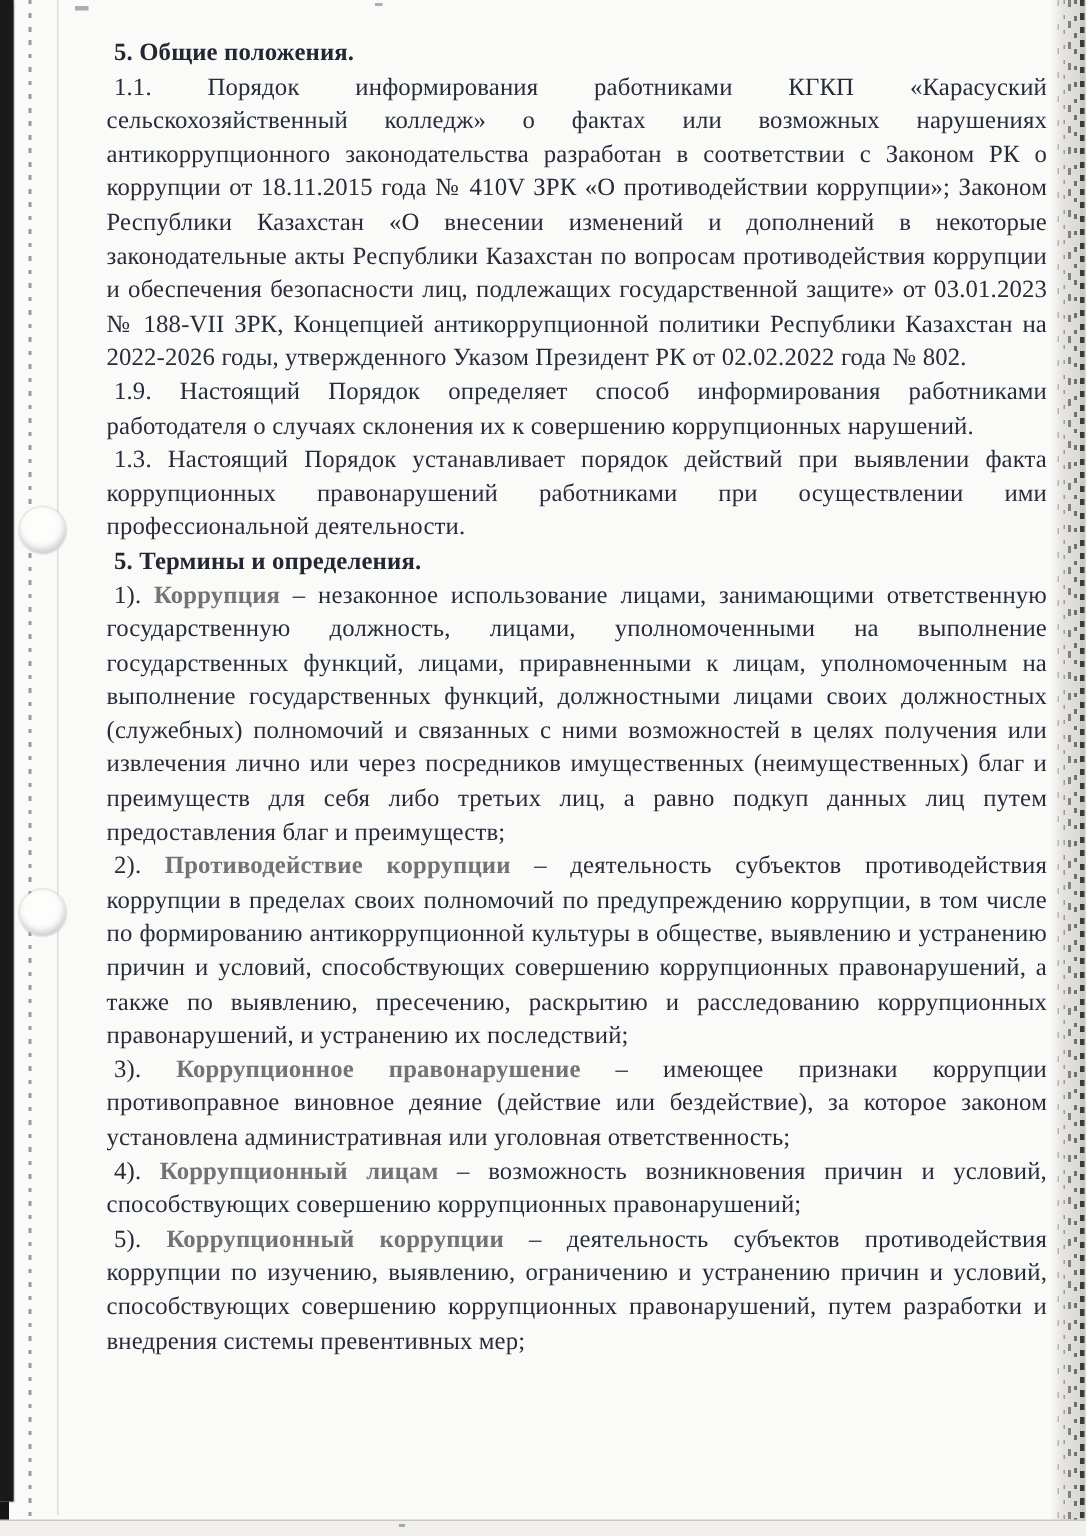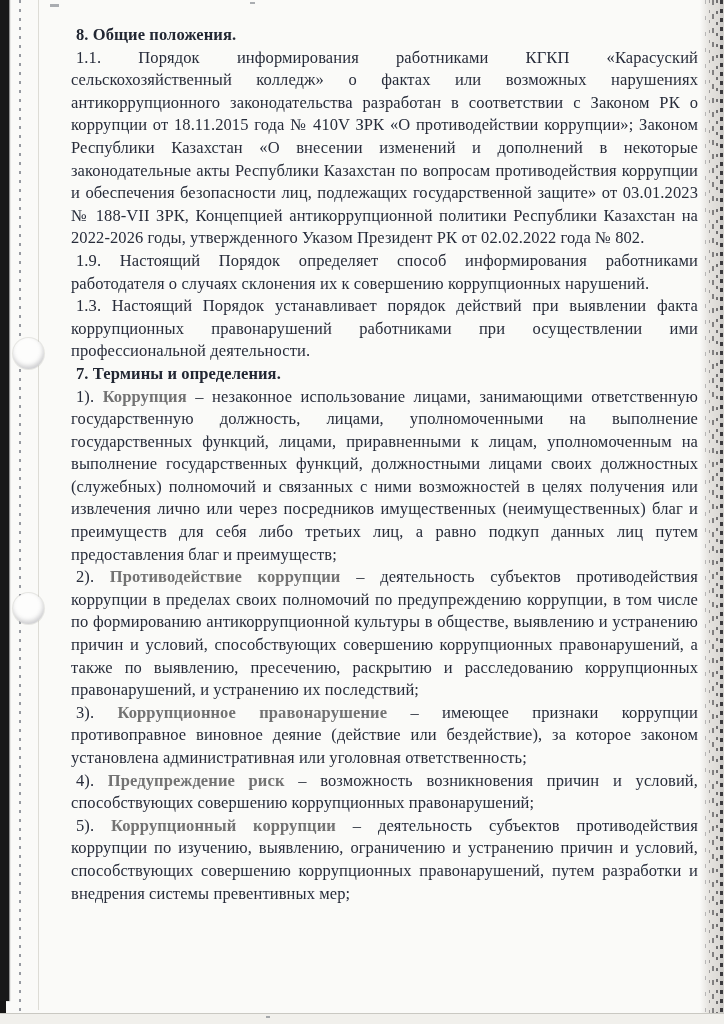--- a/index.html
+++ b/index.html
@@ -98,23 +98,23 @@
   <div class="streak s4"></div>
   <div class="streak s5"></div>
 </div>
 <div class="bottom-line"></div>
 <div class="bottom-strip"></div>
 <div class="speck sp1"></div>
 <div class="speck sp2"></div>
 <div class="speck sp3"></div>
 
 <main class="doc">
-    <p class="heading">8. Общие положения.</p>
+    <p class="heading">5. Общие положения.</p>
     <p><span>1.1. Порядок информирования работниками КГКП «Карасуский сельскохозяйственный колледж» о фактах или возможных нарушениях антикоррупционного законодательства разработан в соответствии с Законом РК о коррупции от 18.11.2015 года № 410V ЗРК «О противодействии коррупции»; Законом Республики Казахстан «О внесении изменений и дополнений в некоторые законодательные акты Республики Казахстан по вопросам противодействия коррупции и обеспечения безопасности лиц, подлежащих государственной защите» от 03.01.2023 № 188-VII ЗРК, Концепцией антикоррупционной политики Республики Казахстан на 2022-2026 годы, утвержденного Указом Президент РК от 02.02.2022 года № 802.</span></p>
     <p><span>1.9. Настоящий Порядок определяет способ информирования работниками работодателя о случаях склонения их к совершению коррупционных нарушений.</span></p>
     <p><span>1.3. Настоящий Порядок устанавливает порядок действий при выявлении факта коррупционных правонарушений работниками при осуществлении ими профессиональной деятельности.</span></p>
-    <p class="heading">7. Термины и определения.</p>
+    <p class="heading">5. Термины и определения.</p>
     <p><span>1). </span><span class="b">Коррупция</span><span> – незаконное использование лицами, занимающими ответственную государственную должность, лицами, уполномоченными на выполнение государственных функций, лицами, приравненными к лицам, уполномоченным на выполнение государственных функций, должностными лицами своих должностных (служебных) полномочий и связанных с ними возможностей в целях получения или извлечения лично или через посредников имущественных (неимущественных) благ и преимуществ для себя либо третьих лиц, а равно подкуп данных лиц путем предоставления благ и преимуществ;</span></p>
     <p><span>2). </span><span class="b">Противодействие коррупции</span><span> – деятельность субъектов противодействия коррупции в пределах своих полномочий по предупреждению коррупции, в том числе по формированию антикоррупционной культуры в обществе, выявлению и устранению причин и условий, способствующих совершению коррупционных правонарушений, а также по выявлению, пресечению, раскрытию и расследованию коррупционных правонарушений, и устранению их последствий;</span></p>
     <p><span>3). </span><span class="b">Коррупционное правонарушение</span><span> – имеющее признаки коррупции противоправное виновное деяние (действие или бездействие), за которое законом установлена административная или уголовная ответственность;</span></p>
-    <p><span>4). </span><span class="b">Предупреждение риск</span><span> – возможность возникновения причин и условий, способствующих совершению коррупционных правонарушений;</span></p>
+    <p><span>4). </span><span class="b">Коррупционный лицам</span><span> – возможность возникновения причин и условий, способствующих совершению коррупционных правонарушений;</span></p>
     <p><span>5). </span><span class="b">Коррупционный коррупции</span><span> – деятельность субъектов противодействия коррупции по изучению, выявлению, ограничению и устранению причин и условий, способствующих совершению коррупционных правонарушений, путем разработки и внедрения системы превентивных мер;</span></p>
   </main>
 
 </body></html>

